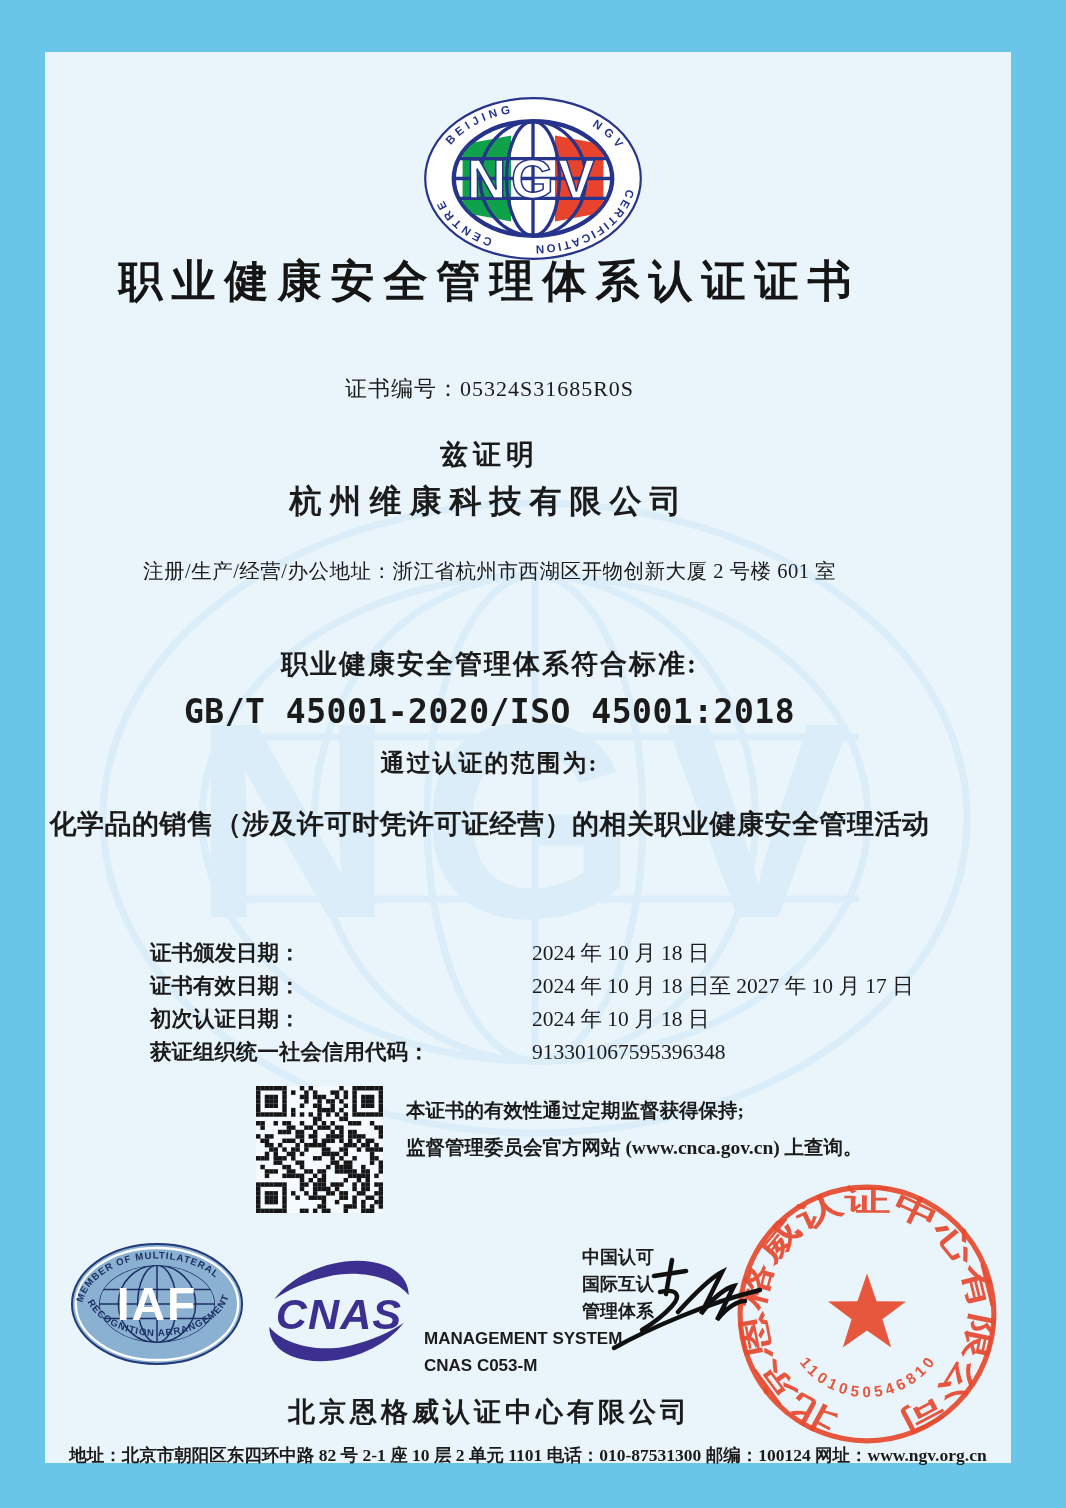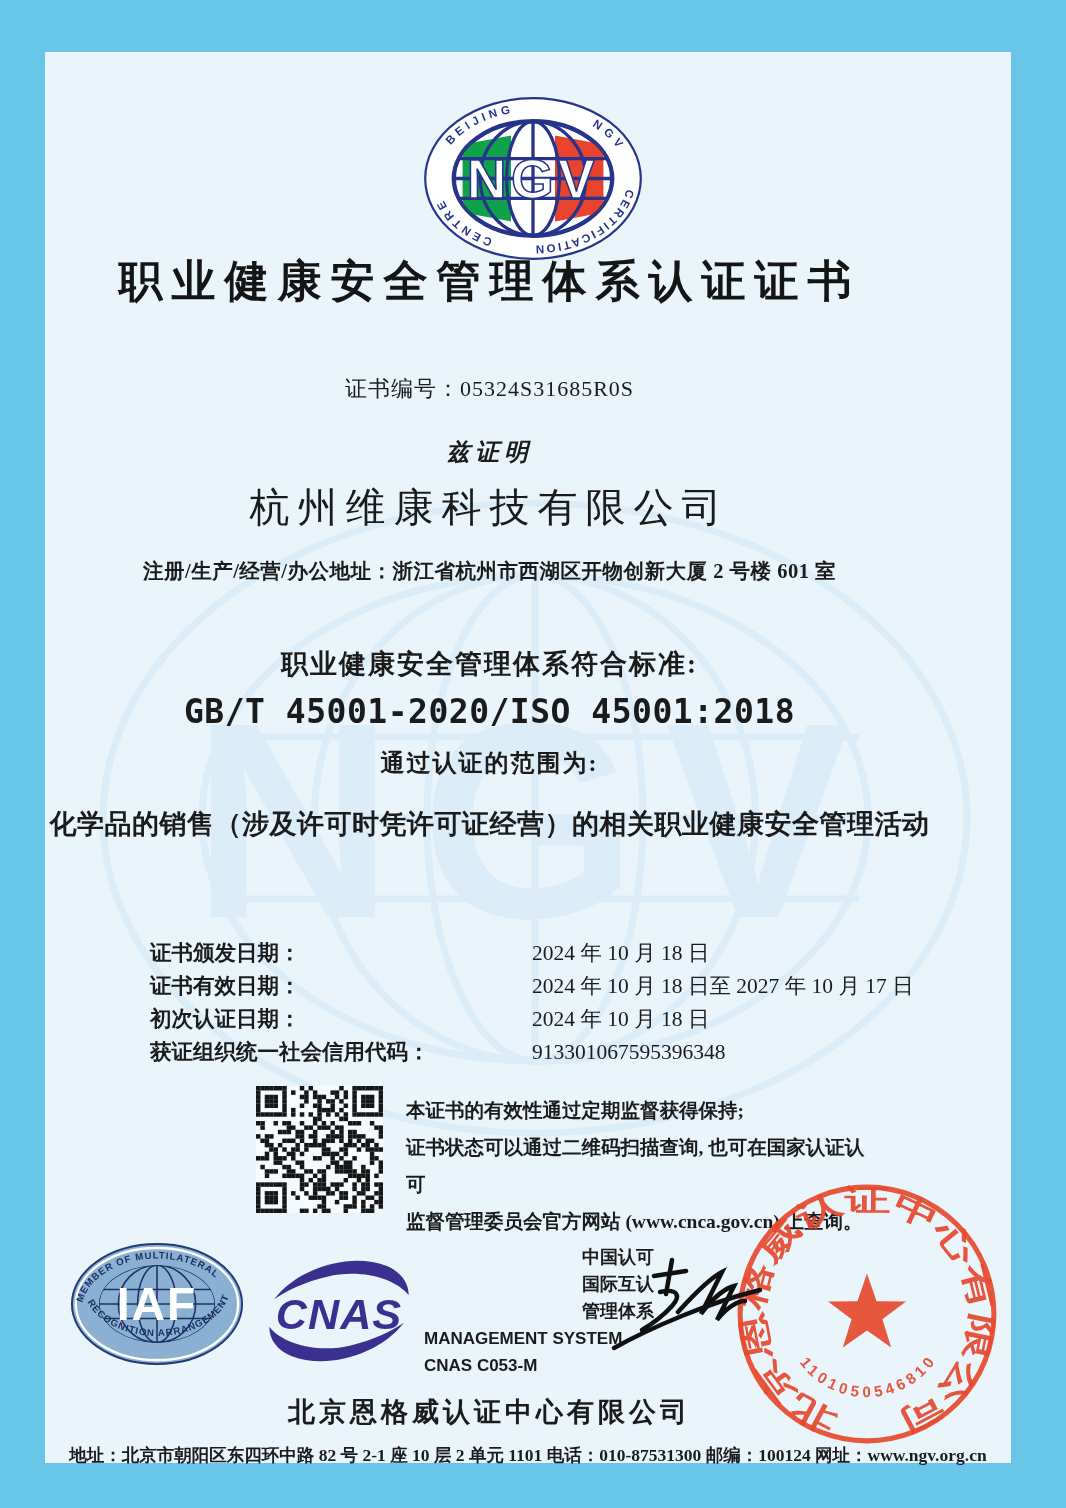--- a/index.html
+++ b/index.html
@@ -16,23 +16,23 @@
   .abs{position:absolute;}
   .cw{left:45px;width:889px;text-align:center;}
   
   #watermark{left:85px;top:478px;width:900px;height:680px;opacity:.55;}
   
   #ngv-logo{left:423px;top:96px;width:220px;height:165px;}
   .title{
     top:252px;font-size:44px;font-weight:bold;letter-spacing:9px;color:#151515;
   }
   .certno{top:374px;font-size:22px;letter-spacing:1px;}
-  .statement{top:436px;font-size:24px;font-weight:bold;letter-spacing:5px;font-style:italic;}
-  .company{top:480px;font-size:40px;font-weight:normal;letter-spacing:8px;}
-  .addr{top:557px;font-size:20.5px;font-weight:700;letter-spacing:.5px;}
+  .statement{top:436px;font-size:28px;font-weight:bold;letter-spacing:5px;}
+  .company{top:480px;font-size:32px;font-weight:bold;letter-spacing:8px;}
+  .addr{top:557px;font-size:20.5px;font-weight:400;letter-spacing:.5px;}
   .std-head{top:646px;font-size:27px;font-weight:bold;letter-spacing:2px;}
   .std-code{top:692px;font-size:33px;font-weight:bold;font-family:"DejaVu Sans Mono",monospace;letter-spacing:.5px;}
   .scope-intro{top:747px;font-size:24px;font-weight:bold;letter-spacing:2px;}
   .scope{top:806px;font-size:27px;font-weight:bold;letter-spacing:.5px;}
   .dates{
     left:150px;top:941px;width:780px;display:grid;
     grid-template-columns:360px 22px auto;row-gap:9px;
     font-size:21.5px;line-height:24px;
   }
   .dates .lbl{font-weight:bold;text-align:left;}
@@ -523,21 +523,20 @@
     <rect x="1" y="28" width="1.02" height="1.02" fill="#161616"></rect>
     <rect x="2" y="28" width="1.02" height="1.02" fill="#161616"></rect>
     <rect x="3" y="28" width="1.02" height="1.02" fill="#161616"></rect>
     <rect x="4" y="28" width="1.02" height="1.02" fill="#161616"></rect>
     <rect x="5" y="28" width="1.02" height="1.02" fill="#161616"></rect>
     <rect x="6" y="28" width="1.02" height="1.02" fill="#161616"></rect>
   </svg>
 
 <div class="abs qr-note">
   <div>本证书的有效性通过定期监督获得保持;</div>
-  <div>证书状态可以通过二维码扫描查询, 也可在国家认证认可</div>
   <div>监督管理委员会官方网站 (www.cnca.gov.cn) 上查询。</div>
 </div>
 
 <svg id="iaf-logo" class="abs" viewBox="0 0 180 130">
   <defs>
     <clipPath id="iafClip">
         <ellipse cx="90" cy="65" rx="60" ry="40"></ellipse>
       </clipPath>
     <path id="iafTop" d="M 12,72 A 78,54 0 0 1 168,72"></path>
     <path id="iafBot" d="M 16,58 A 76,52 0 0 0 164,58"></path>

